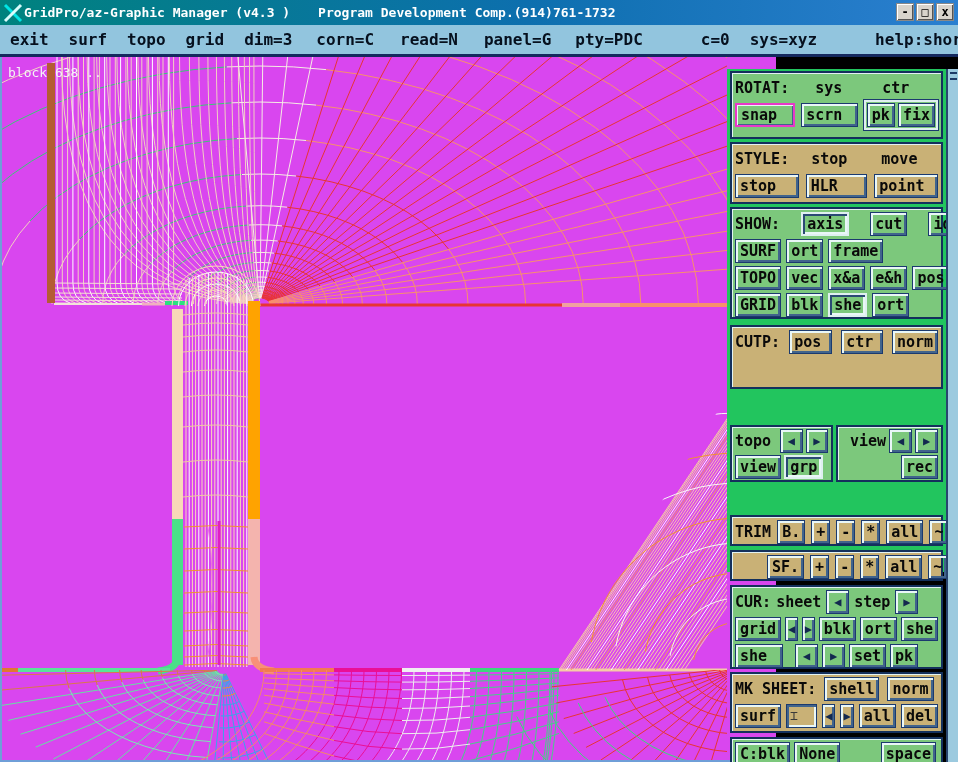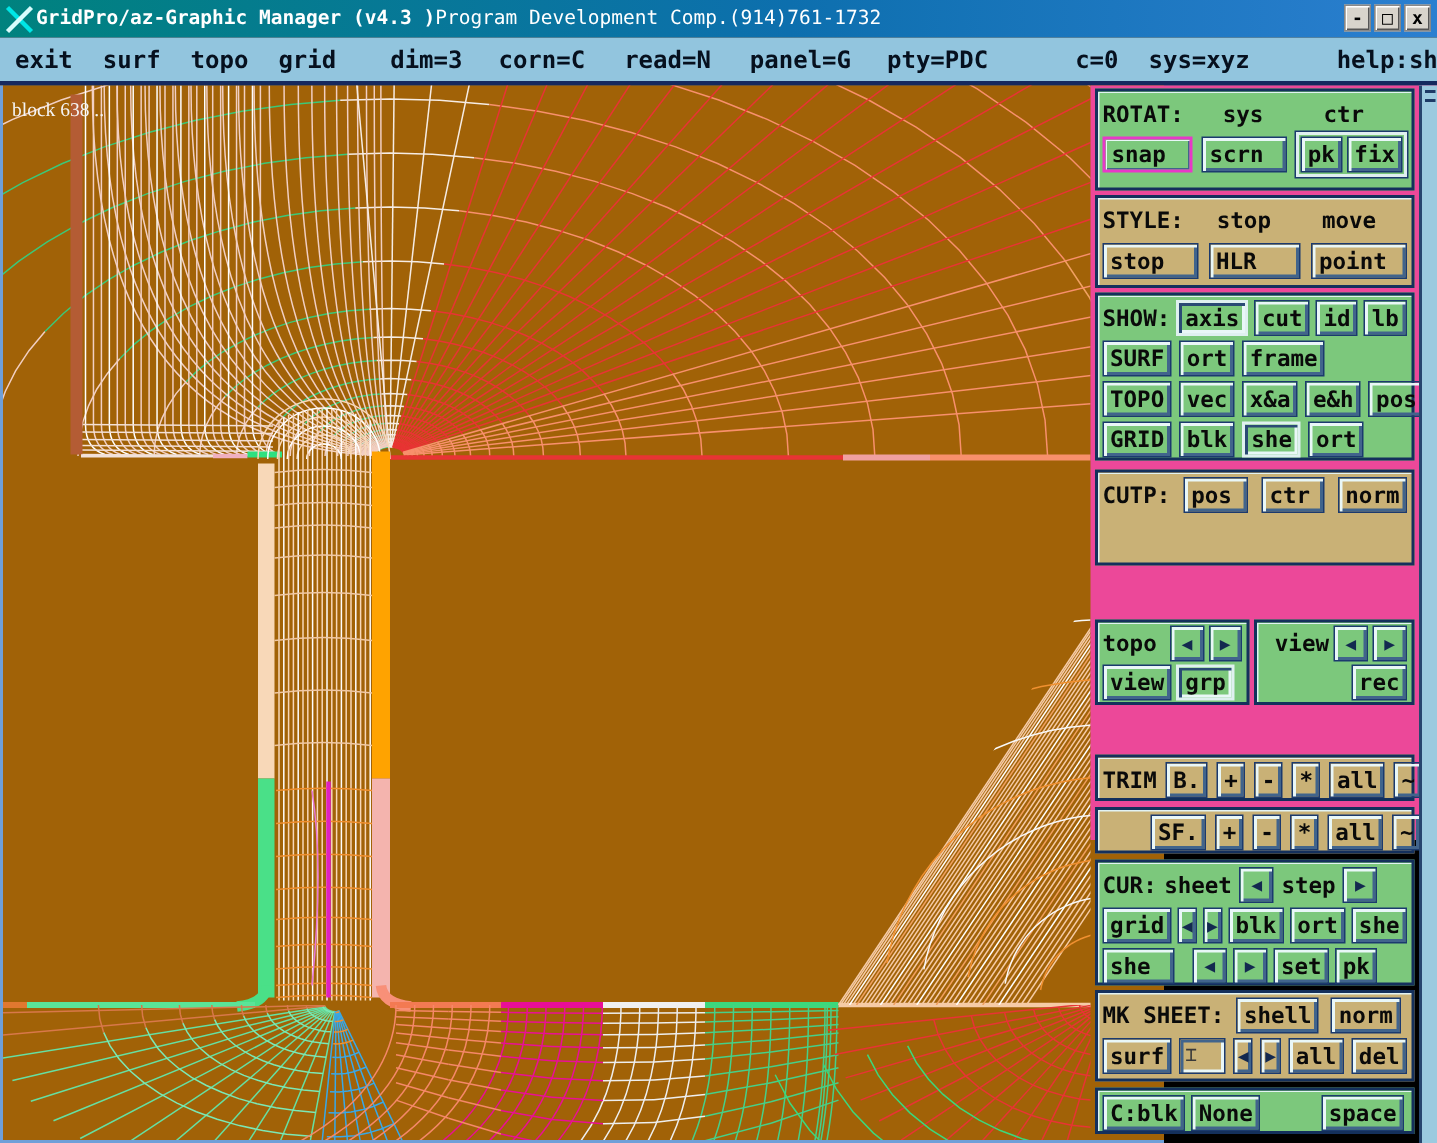--- a/index.html
+++ b/index.html
@@ -4,40 +4,40 @@
 <style>
   * { margin:0; padding:0; box-sizing:border-box; }
   html,body { width:958px; height:762px; overflow:hidden; background:#000;
               font-family:"DejaVu Sans Mono","Liberation Mono",monospace; }
   
   #titlebar { position:absolute; left:0; top:0; width:958px; height:25px;
     background:linear-gradient(90deg,#00827e 0%,#0d6fae 55%,#2b7fd0 100%);
     display:flex; align-items:center; color:#fff; }
   #app-logo { width:22px; height:20px; margin-left:2px; }
   #title-text { font-size:13px; font-weight:bold; letter-spacing:0; white-space:pre; }
-  #subtitle-text { font-size:13px; font-weight:normal; white-space:pre; }
+  #subtitle-text { font-size:13px; font-weight:bold; margin-left:28px; white-space:pre; }
   #win-controls { position:absolute; right:4px; top:3px; display:flex; gap:2px; }
   .winbtn { width:18px; height:18px; background:#d8d4cc; border:1px solid #888;
     box-shadow:inset 1px 1px 0 #fff, inset -1px -1px 0 #555;
     font-size:12px; font-weight:bold; color:#000; display:flex;
     align-items:center; justify-content:center; line-height:1; }
   
   #menubar { position:absolute; left:0; top:25px; width:958px; height:32px;
     background:#92c5de; border-bottom:3px solid #15295e;
     display:flex; align-items:center; font-size:16px; font-weight:bold; color:#06101e; }
   .menu-item { white-space:pre; cursor:default; }
   
   #main { position:absolute; left:0; top:57px; width:958px; height:705px; }
   #viewport { position:absolute; left:0; top:0; width:776px; height:705px;
-    background:#a16207; border-left:2px solid #6f9fd8; border-bottom:2px solid #6f9fd8;font-family:Liberation Serif, serif; }
+    background:#d946ef; border-left:2px solid #6f9fd8; border-bottom:2px solid #6f9fd8; }
   #vp-label { position:absolute; left:6px; top:8px; color:#f4f4f4; font-size:13px;
     white-space:pre; z-index:5; }
   
-  #panel { position:absolute; left:727px; top:0; width:231px; height:503px;
-    background:#ec4899; }
+  #panel { position:absolute; left:727px; top:12px; width:231px; height:503px;
+    background:#22c55e; }
   #right-strip { position:absolute; left:219px; top:0; width:12px; height:705px;
     background:#9ccadf; border-left:2px solid #28456e; }
   .tick { position:absolute; left:2px; width:7px; height:2px; background:#1d3a66; }
   .sec { position:absolute; left:3px; width:213px; border:2px solid #14305c;
     box-shadow:inset 1px 1px 0 #e2f3f3; padding:1px 3px; }
   .green { background:#7cc87c; }
   .tan   { background:#c9b176; }
   .row { display:flex; align-items:center; height:27px; }
   .lbl { font-size:15px; font-weight:bold; color:#0a0a0a; white-space:pre; }
   .btn { font-size:15px; font-weight:bold; color:#0a0a0a; white-space:pre;
@@ -76,21 +76,21 @@
     <div class="winbtn">□</div>
     <div class="winbtn">x</div>
   </div>
 </div>
 
 <div id="menubar">
   <span class="menu-item" style="margin-left:10px">exit</span>
   <span class="menu-item" style="margin-left:20px">surf</span>
   <span class="menu-item" style="margin-left:20px">topo</span>
   <span class="menu-item" style="margin-left:20px">grid</span>
-  <span class="menu-item" style="margin-left:36px">dim=3</span>
+  <span class="menu-item" style="margin-left:20px">dim=3</span>
   <span class="menu-item" style="margin-left:24px">corn=C</span>
   <span class="menu-item" style="margin-left:26px">read=N</span>
   <span class="menu-item" style="margin-left:26px">panel=G</span>
   <span class="menu-item" style="margin-left:24px">pty=PDC</span>
   <span class="menu-item" style="margin-left:58px">c=0</span>
   <span class="menu-item" style="margin-left:20px">sys=xyz</span>
   <span class="menu-item" style="margin-left:58px">help:short</span>
 </div>
 
 <div id="main">
@@ -652,21 +652,21 @@
         <span class="lbl" style="margin-left:34px">move</span>
       </div>
       <div class="row" style="gap:7px">
         <button class="btn" style="width:64px">stop</button>
         <button class="btn" style="width:62px">HLR</button>
         <button class="btn" style="width:64px">point</button>
       </div>
     </div>
 
     <div class="sec green" style="top:138px;height:112px">
-      <div class="row" style="gap:4px">
+      <div class="row" style="gap:21px">
         <span class="lbl">SHOW:</span>
         <button class="btn pressed">axis</button>
         <button class="btn">cut</button>
         <button class="btn">id</button>
         <button class="btn">lb</button>
       </div>
       <div class="row" style="gap:5px">
         <button class="btn">SURF</button>
         <button class="btn">ort</button>
         <button class="btn">frame</button>

